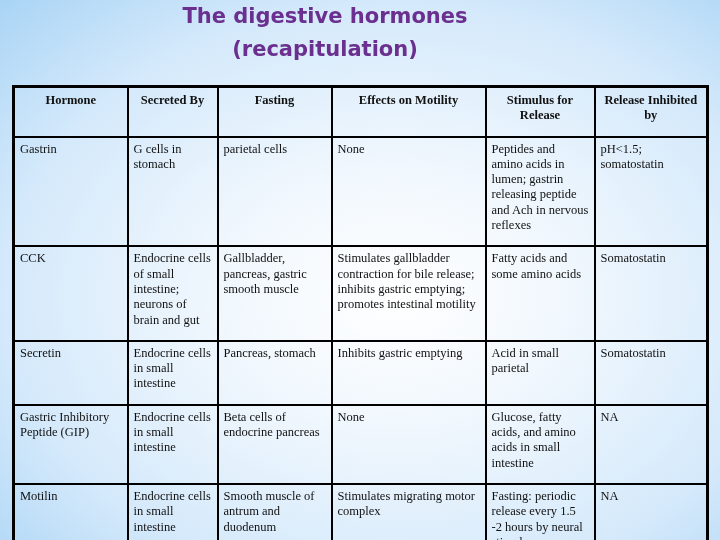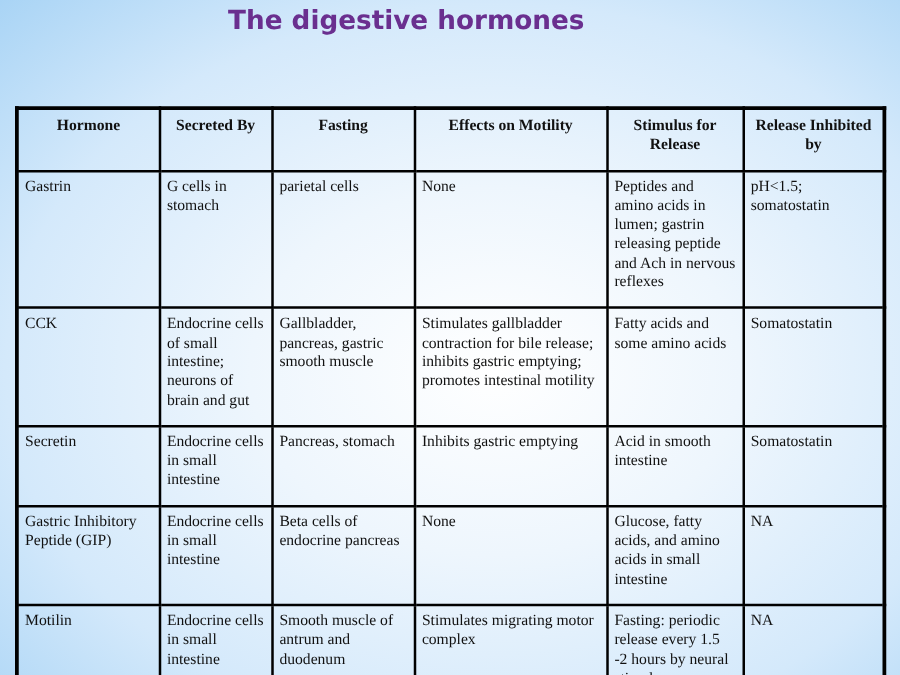--- a/index.html
+++ b/index.html
@@ -30,20 +30,21 @@
   tr.r1 { height: 93px; }
   tr.r2 { height: 44px; }
   tr.r3 { height: 67px; }
   tr.r4 { height: 84px; }
 </style>
 </head>
 <body>
 
 <div class="title">
   <div>The digestive hormones</div>
+  <div>(recapitulation)</div>
 </div>
 
 <table>
   <colgroup>
     <col style="width:114px">
       <col style="width:90px">
       <col style="width:114px">
     <col style="width:154px">
       <col style="width:109px">
       <col style="width:113px">
@@ -73,21 +74,21 @@
       <td>Gallbladder, pancreas, gastric smooth muscle</td>
       <td>Stimulates gallbladder contraction for bile release; inhibits gastric emptying; promotes intestinal motility</td>
       <td>Fatty acids and some amino acids</td>
       <td>Somatostatin</td>
     </tr>
     <tr class="r2">
       <td>Secretin</td>
       <td>Endocrine cells in small intestine</td>
       <td>Pancreas, stomach</td>
       <td>Inhibits gastric emptying</td>
-      <td>Acid in smooth intestine</td>
+      <td>Acid in small parietal</td>
       <td>Somatostatin</td>
     </tr>
     <tr class="r3">
       <td>Gastric Inhibitory Peptide (GIP)</td>
       <td>Endocrine cells in small intestine</td>
       <td>Beta cells of endocrine pancreas</td>
       <td>None</td>
       <td>Glucose, fatty acids, and amino acids in small intestine</td>
       <td>NA</td>
     </tr>

